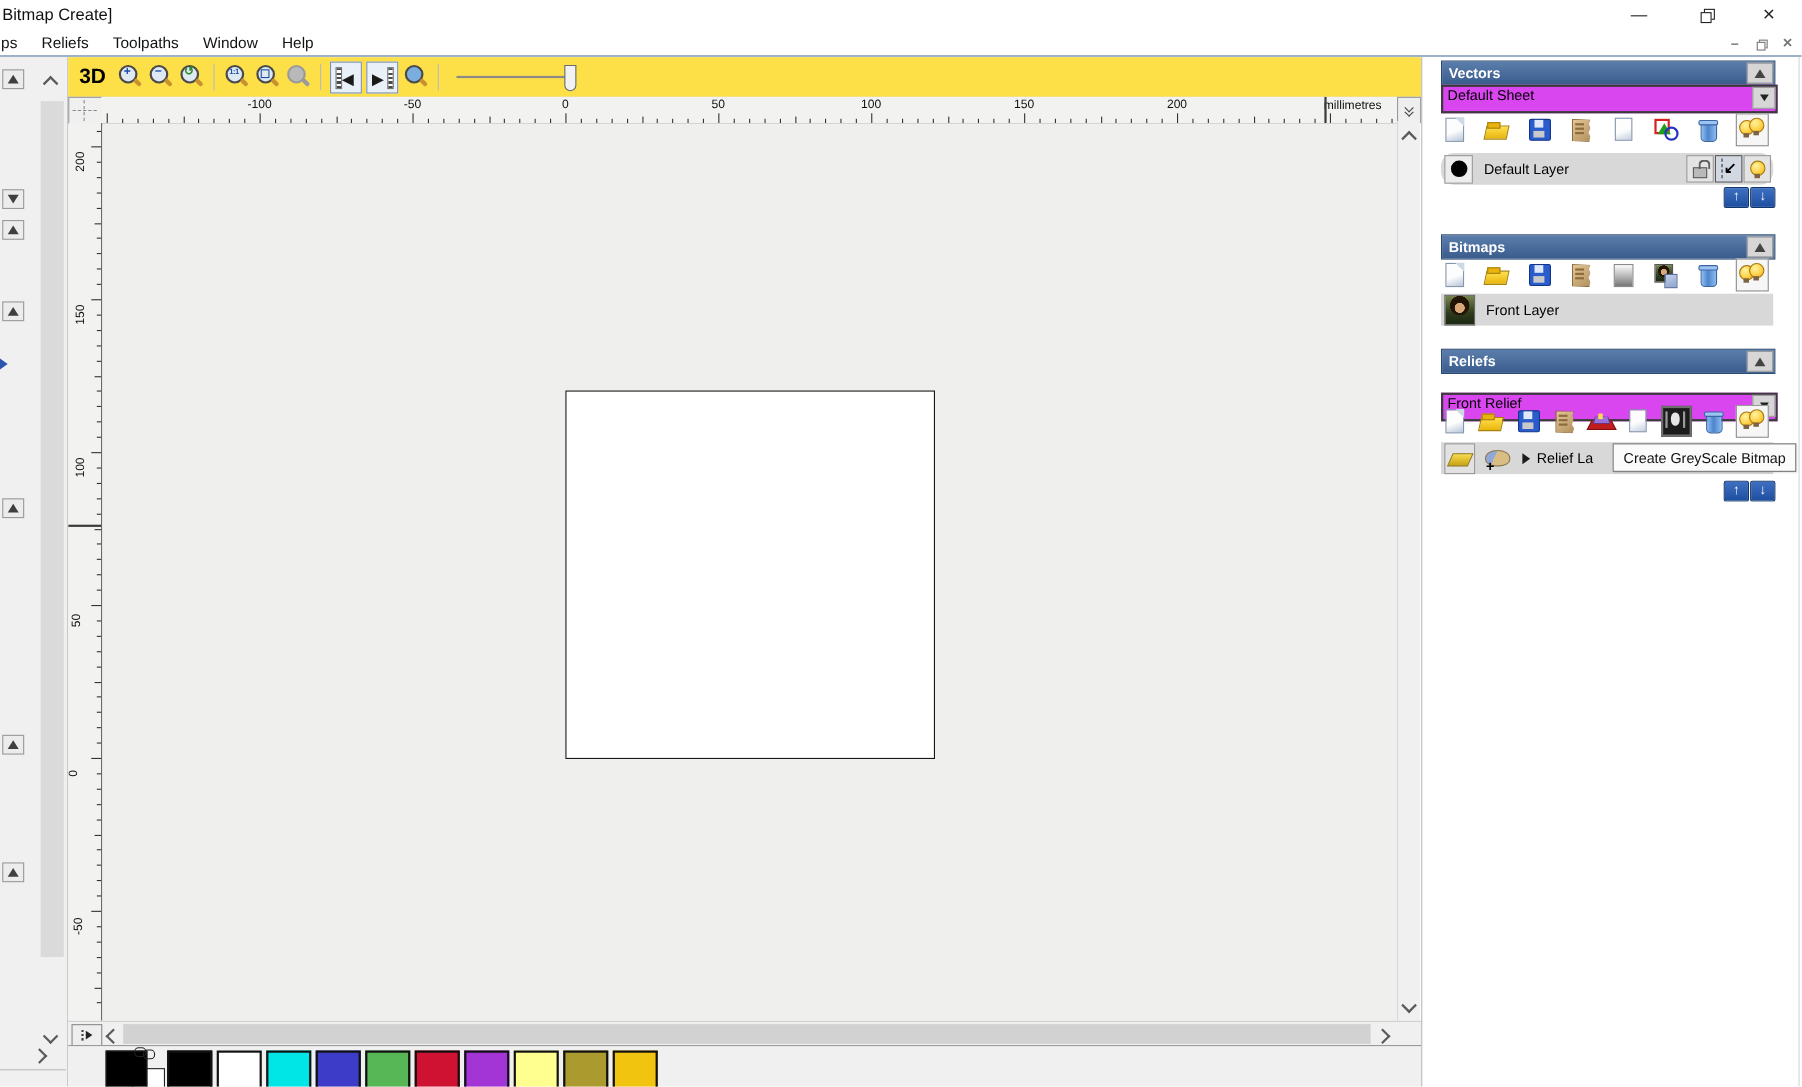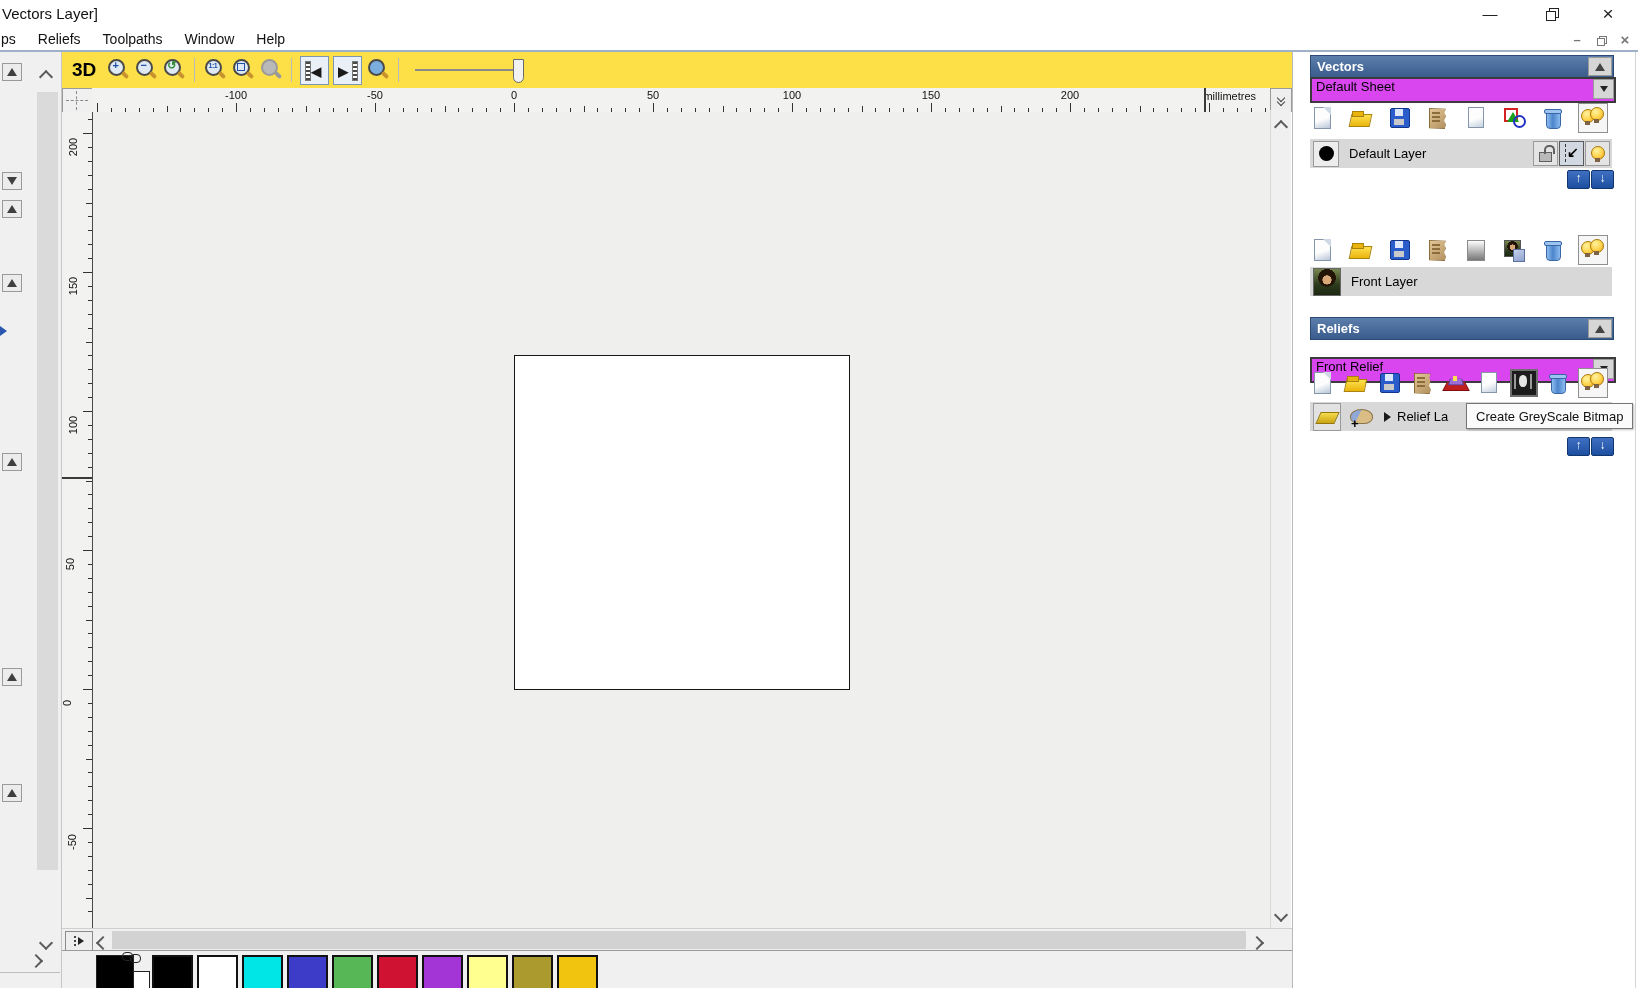--- a/index.html
+++ b/index.html
@@ -216,21 +216,21 @@
      border:1px solid #9a9a9a;border-bottom:none;text-align:center;font-size:13px;color:#222;padding-top:4px;box-sizing:border-box;}
   #tab-gripper{position:absolute;left:139px;top:2px;width:206px;height:20px;
      background:repeating-linear-gradient(45deg,#dcdcdc 0 2px,#efefef 2px 5px);border:1px solid #c2c2c2;}
 </style>
 </head>
 <body>
 
 <div id="app">
 
   <div class="abs" id="titlebar">
-    <div class="abs" id="title-text">Vectors Layer]</div>
+    <div class="abs" id="title-text">Bitmap Create]</div>
     <div class="abs winctl" style="left:1470px;">—</div>
     <div class="abs winctl" style="left:1531px;"><span class="restore-glyph"></span></div>
     <div class="abs winctl" style="left:1588px;font-size:19px;">×</div>
   </div>
 
   <div class="abs" id="menubar">
       <span class="menu-item">ps</span>
       <span class="menu-item">Reliefs</span>
       <span class="menu-item">Toolpaths</span>
       <span class="menu-item">Window</span>
@@ -537,35 +537,41 @@
       <span class="icon ic-sheet-bulb"></span>
       <span class="icon ic-vector-shapes">
         <span class="tri"></span>
       </span>
       <span class="icon ic-trash"></span>
       <span class="icon ic-toggle-all-visibility">
         <span class="bulb"></span>
         <span class="bulb"></span>
       </span>
     </div>
-  <div class="abs layer-row" style="top:139px;left:1310px;">
+  <div class="abs layer-row" style="top:139px;left:1310px;border-radius:12px;">
     <span class="sq-btn">
         <span class="black-dot"></span>
       </span>
     <span class="layer-name" style="margin-left:10px;flex:1;">Default Layer</span>
     <span class="lrow-btn ic-lock-open"></span>
     <span class="lrow-btn pressed ic-snap-line"></span>
     <span class="lrow-btn ic-bulb-single">
         <span class="bulb"></span>
       </span>
     <span style="width:2px;"></span>
   </div>
   <div class="abs updown" style="top:170px;left:1567px;">↑</div>
   <div class="abs updown" style="top:170px;left:1591px;">↓</div>
 
+  <div class="abs sec-header" style="top:213px;left:1310px;">
+    <span class="sec-title">Bitmaps</span>
+    <span class="collapse-btn">
+        <span class="tri-up"></span>
+      </span>
+  </div>
   <div class="abs icon-row" style="top:235px;left:1310px;">
       <span class="icon ic-new-sheet"></span>
       <span class="icon ic-open-folder"></span>
       <span class="icon ic-save">
         <span class="b"></span>
       </span>
       <span class="icon ic-import-paper"></span>
       <span class="icon ic-greyscale-sheet"></span>
       <span class="icon ic-add-bitmap"></span>
       <span class="icon ic-trash"></span>

